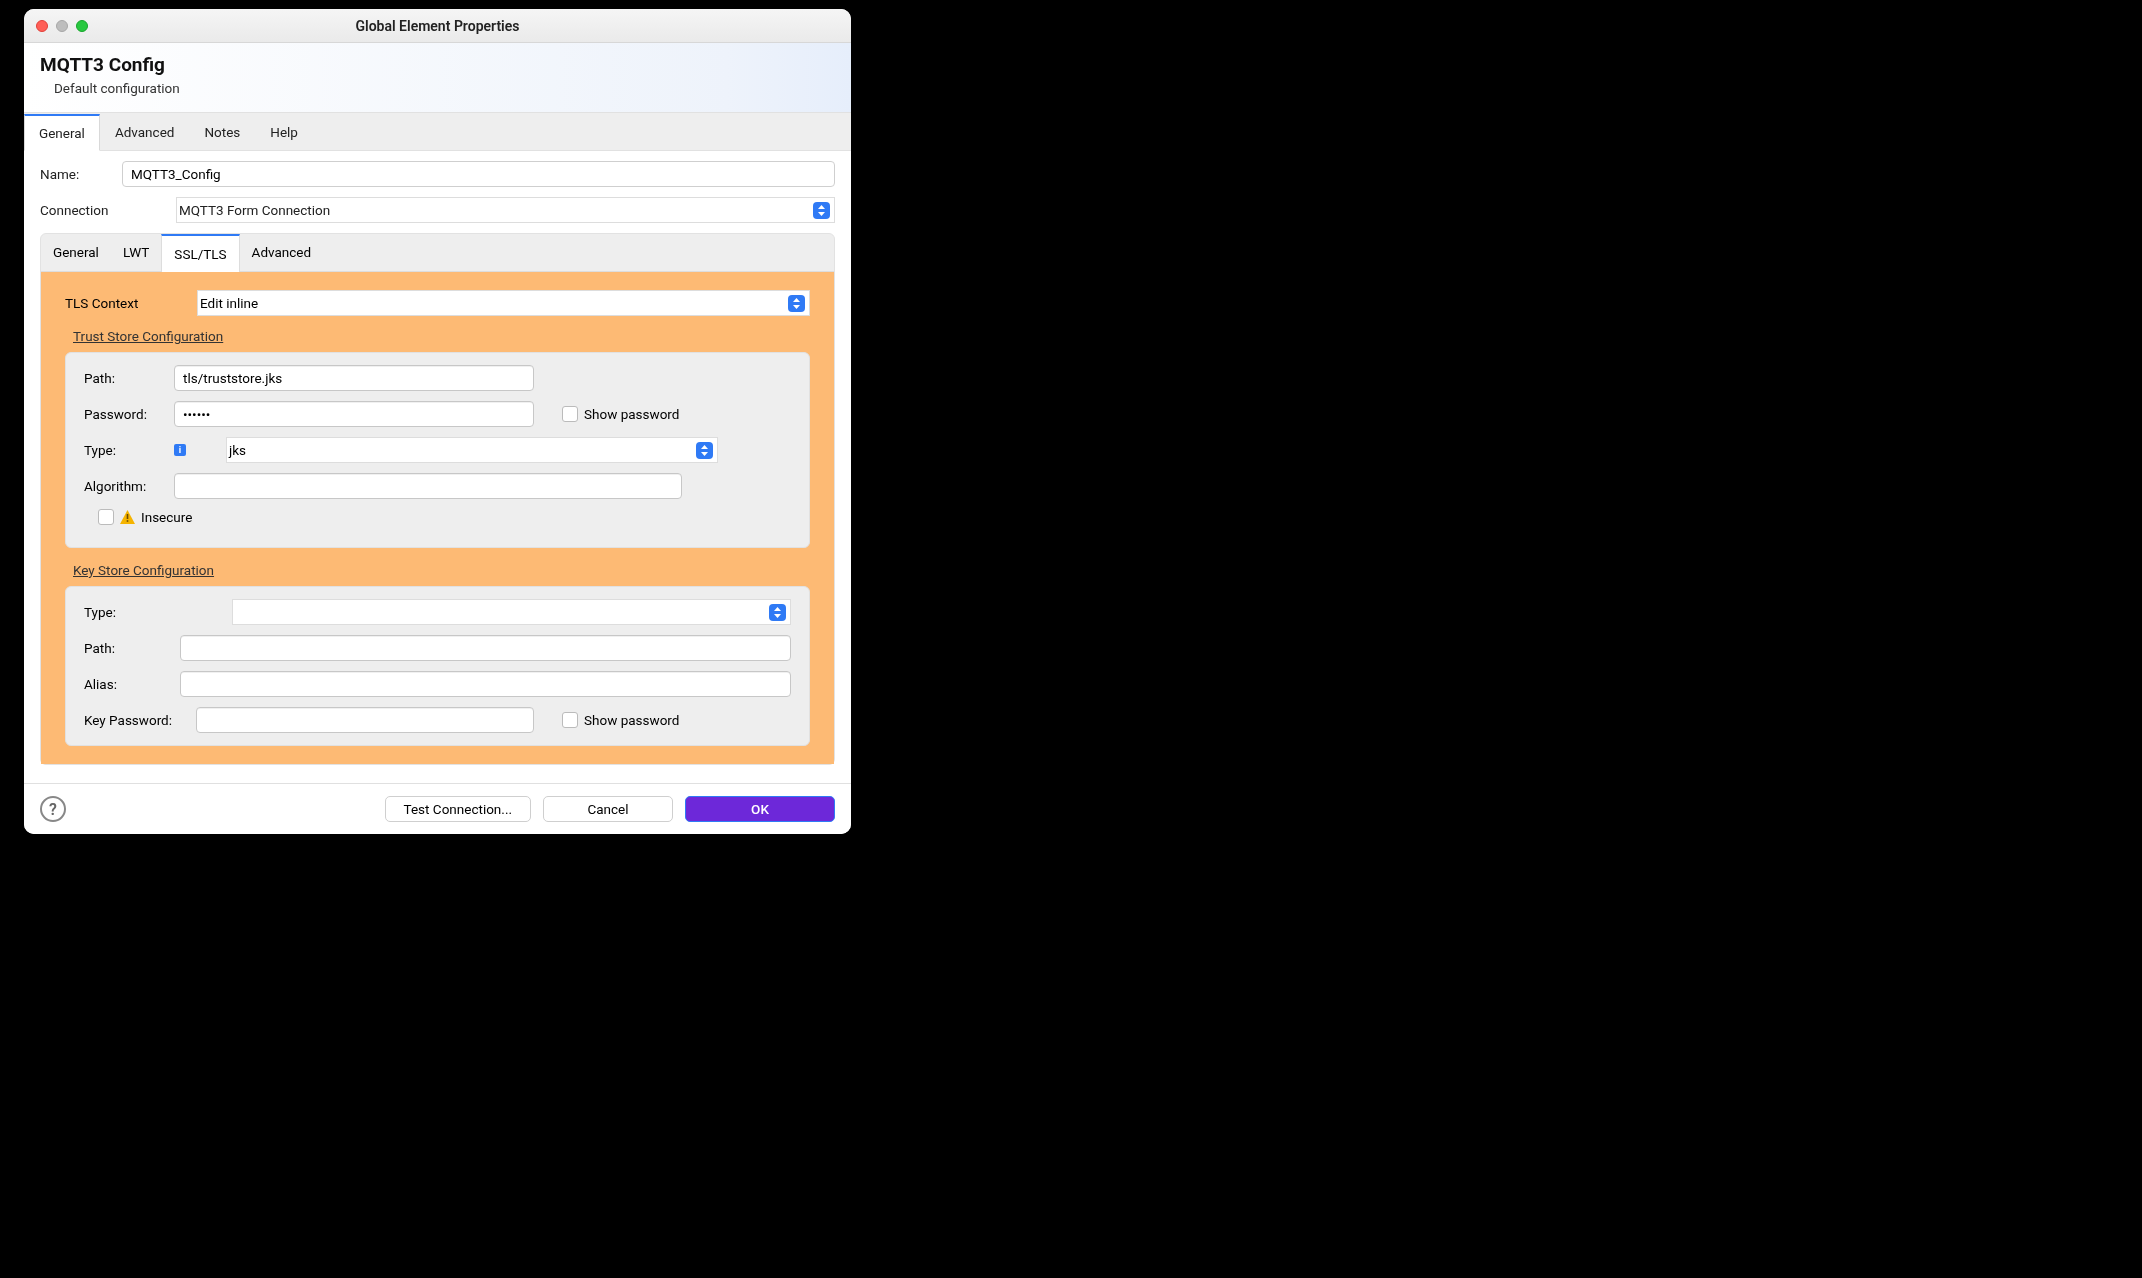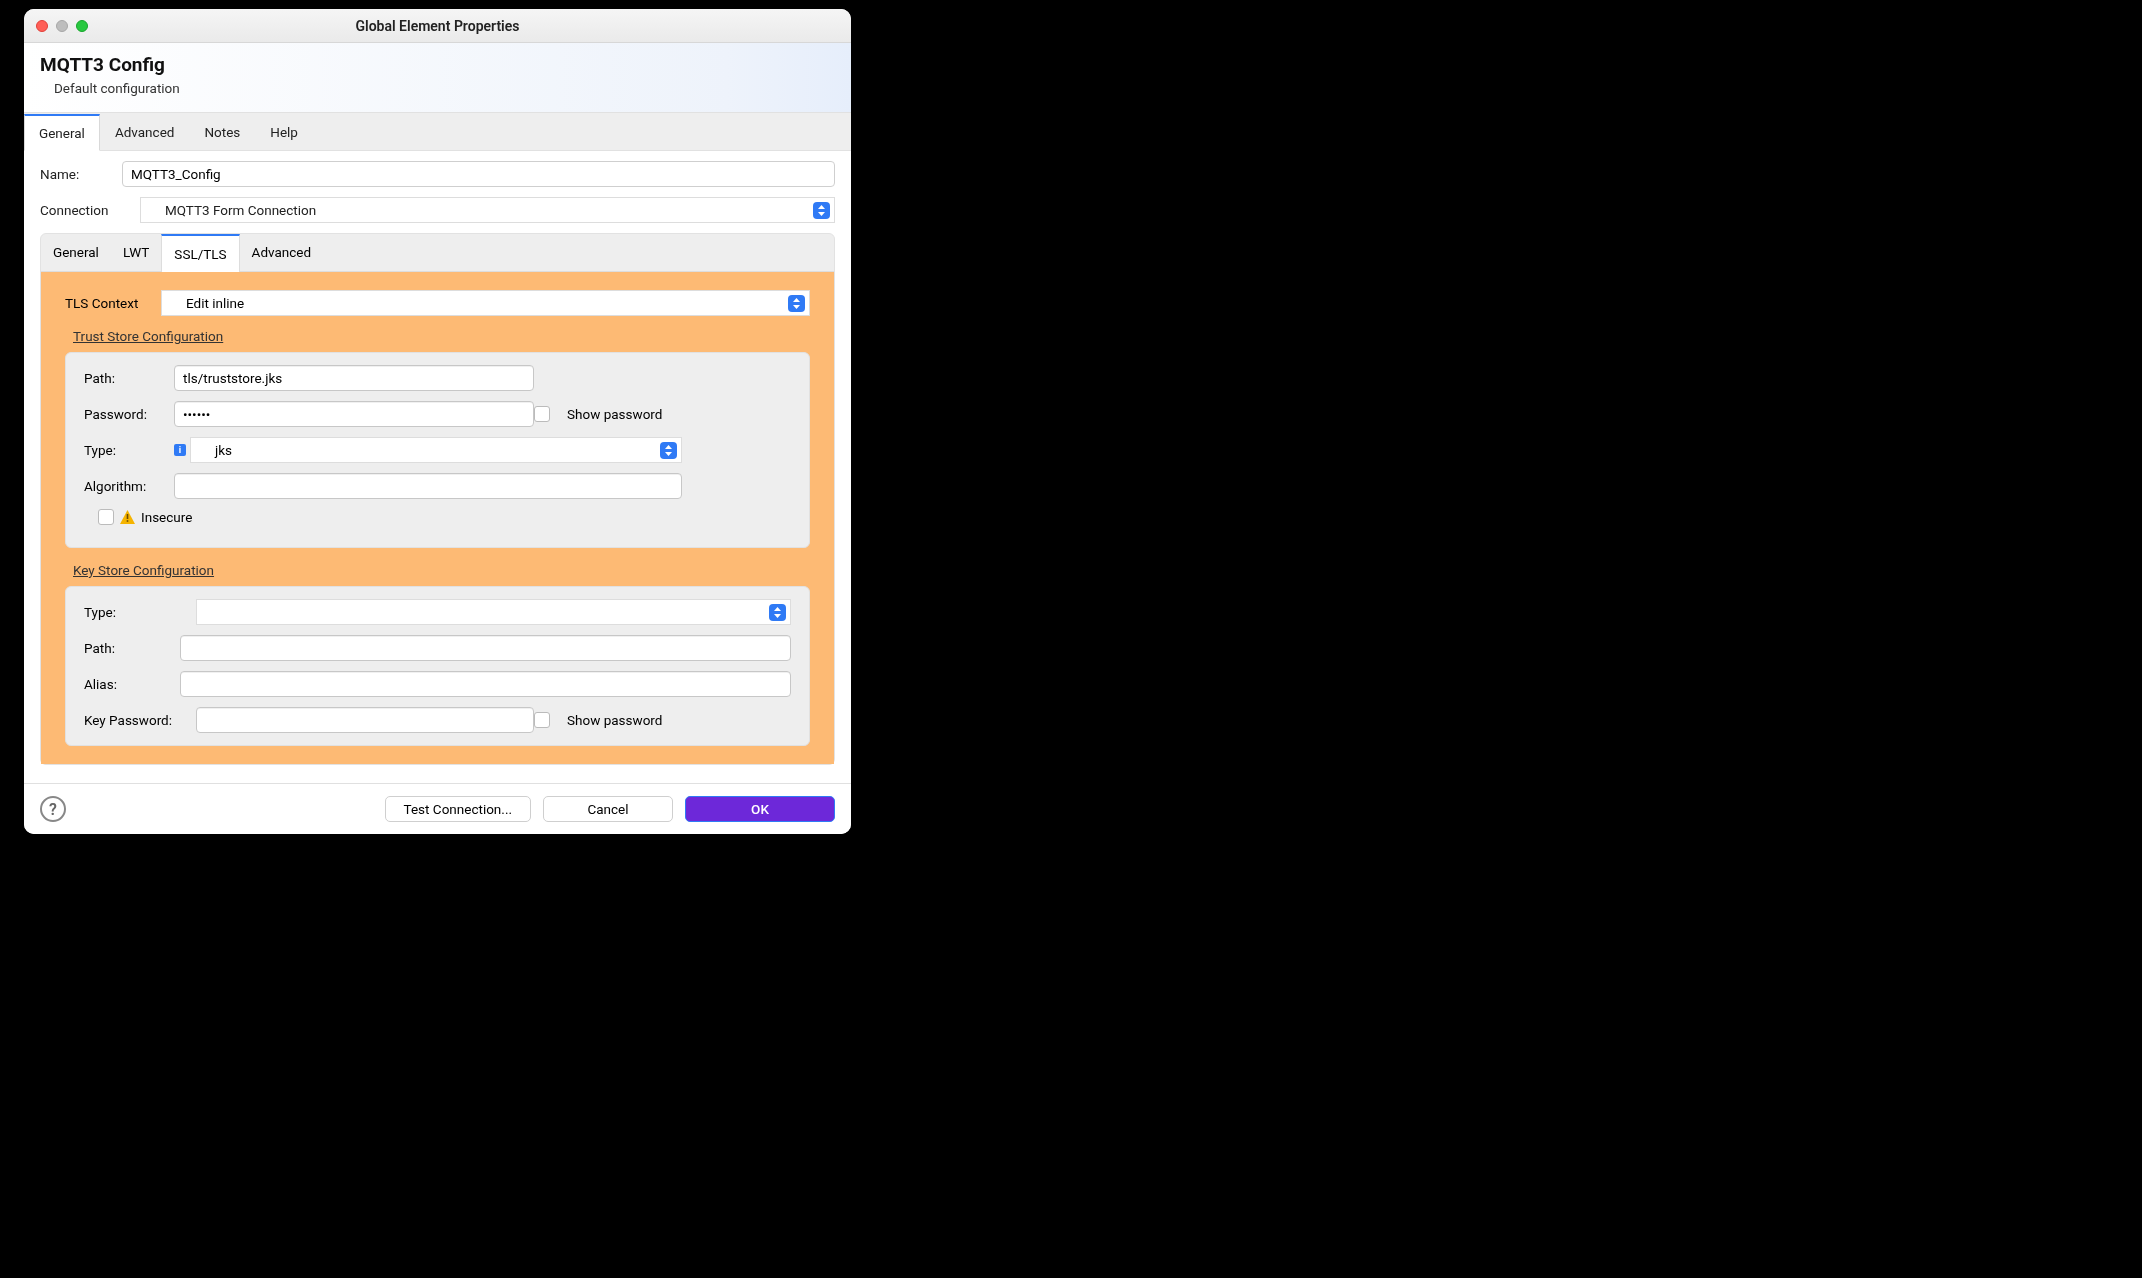--- a/index.html
+++ b/index.html
@@ -17,37 +17,37 @@
   .header .sub { margin-top:4px; margin-left:14px; font-size:13.5px; color:#333; }
   .subbar { background:#eeeeee; border-top:1px solid #e1e1e1; border-bottom:1px solid #e1e1e1; }
   .tabs { display:flex; align-items:flex-end; }
   .tab { padding:9px 14px; font-size:13.5px; color:#222; border:1px solid transparent; cursor:pointer; }
   .tab.active { background:#fff; border:1px solid #d9d9d9; border-bottom:1px solid #fff; border-top:2px solid #2f7af5; position:relative; top:1px; }
   .body { flex:1; overflow:auto; background:#fff; padding:10px 16px; }
   .row { display:flex; align-items:center; margin-bottom:10px; font-size:13.5px; color:#222; }
   .row label.lab { min-width:82px; }
   .row.conn label.lab { min-width:100px; }
   .input { flex:1; height:26px; border:1px solid #cfcfcf; border-radius:4px; padding:0 8px; font-size:13.5px; background:#fff; }
-  .select { flex:1; height:26px; border:1px solid #ddd; border-radius:0; padding:0 24px; font-size:13.5px; background:#fff; display:flex; align-items:center; position:relative; }
+  .select { flex:1; height:26px; border:1px solid #ddd; border-radius:0; padding:0 2px; font-size:13.5px; background:#fff; display:flex; align-items:center; position:relative;margin-left:36px; }
   .select .chev { position:absolute; right:4px; top:4px; width:17px; height:17px; background:#2f7af5; border-radius:4px; display:flex; align-items:center; justify-content:center; }
   .select .chev svg path{fill:#fff;}
   .panel { background:#eeeeee; border:1px solid #e2e2e2; border-radius:6px; padding:0; margin-top:4px; }
   .inner-tabs { display:flex; }
   .inner-tab { padding:10px 12px; font-size:13.5px; cursor:pointer; }
   .inner-tab.active { background:#fff; border-top:2px solid #2f7af5; border-left:1px solid #ddd; border-right:1px solid #ddd; }
   .inner-body { background:#fdba74; border-top:1px solid #ddd; margin-top:-1px; padding:18px 24px; }
   .row2 { display:flex; align-items:center; margin-bottom:10px; font-size:13.5px; }
   .row2 .lab2 { width:96px; }
   .group { margin-top:10px; background:#eeeeee; border-radius:6px; }
   .group-title { font-size:13.5px; color:#333; padding:0 8px 8px 8px;text-decoration:underline; }
   .group-box { background:#eeeeee; border:1px solid #e1e1e1; border-radius:6px; padding:12px 18px; }
   .g-row { display:flex; align-items:center; margin-bottom:10px; font-size:13.5px; }
   .g-row .glab { width:90px; }
   .g-row.key .glab { width:112px; }
-  .pw-extra { display:flex; align-items:flex-start; margin-left:0;gap:11px; }
+  .pw-extra { display:flex; align-items:flex-start; margin-left:28px; }
   .chk { width:16px; height:16px; border:1px solid #bbb; border-radius:3px; background:#fff; margin-right:6px; }
   .info-badge { width:12px; height:12px; background:#2f7af5; color:#fff; font-size:9px; display:inline-flex; align-items:center; justify-content:center; font-weight:bold; margin-right:4px; border-radius:2px; flex-shrink:0; }
   .warn-icon { display:inline-flex; margin-right:6px; }
   .footer { border-top:1px solid #e0e0e0; padding:12px 16px; display:flex; align-items:center; background:#fff; }
   .help-btn { width:26px; height:26px; border:2px solid #888; border-radius:50%; display:flex; align-items:center; justify-content:center; color:#666; font-size:16px; font-weight:600; cursor:pointer; }
   .spacer { flex:1; }
   .btn { height:26px; padding:0 18px; border:1px solid #cfcfcf; border-radius:5px; background:#fff; font-size:13.5px; cursor:pointer; margin-left:12px; display:flex; align-items:center; justify-content:center; min-width:130px; }
   .btn.primary { background:#6d28d9; border-color:#2f7af5; color:#fff; font-weight:500; min-width:150px; }
   input[type=text], input[type=password] { outline:none; }
   input.inset { width:100%; height:26px; border:1px solid #c7c7c7; border-radius:4px; padding:0 8px; font-size:13.5px; box-shadow:inset 0 1px 0 rgba(0,0,0,0.06); }

